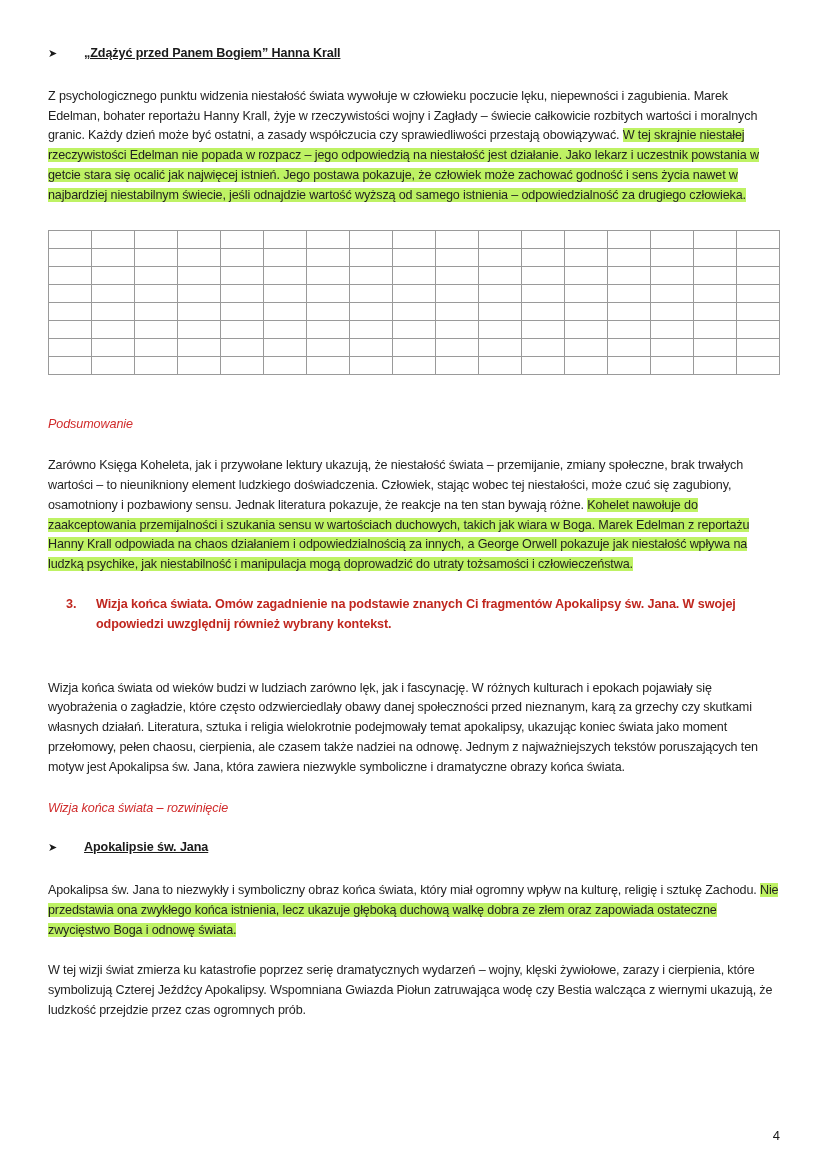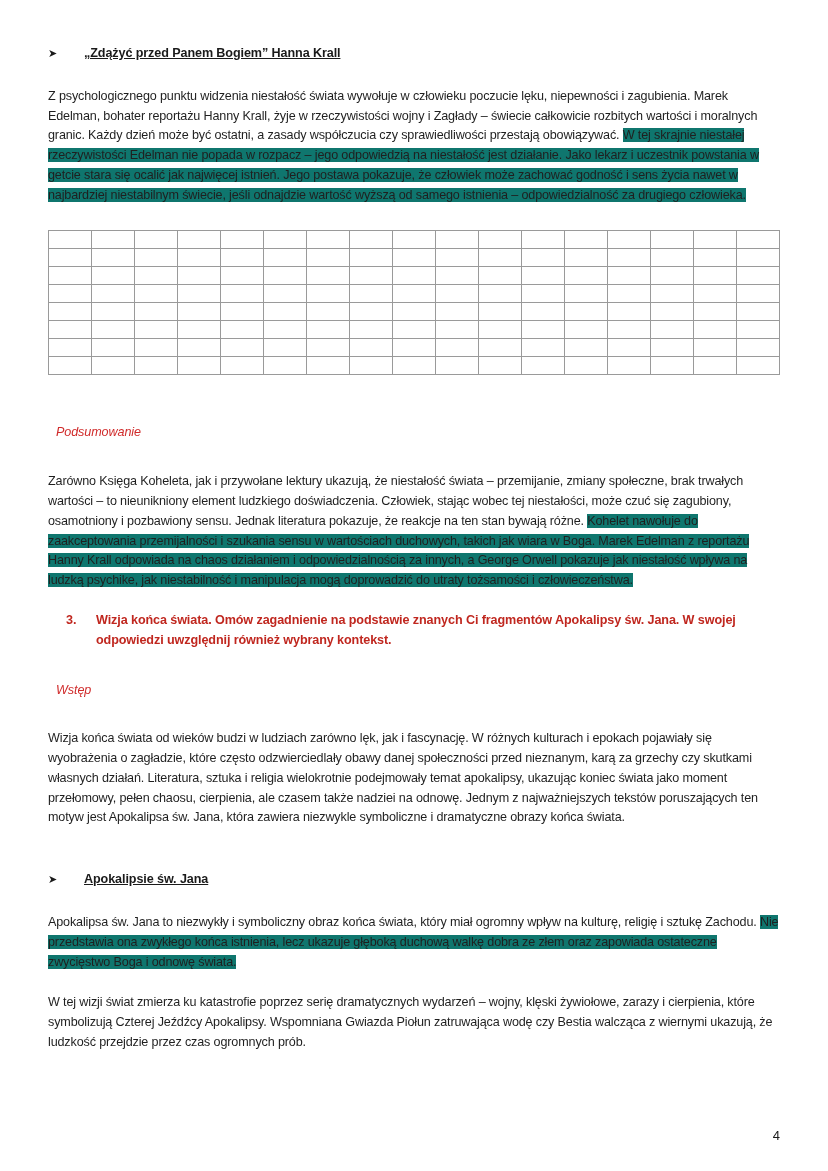--- a/index.html
+++ b/index.html
@@ -54,28 +54,28 @@
     margin: 0;
     font-size: 12.6px;
     line-height: 1.57;
     text-align: left;
     letter-spacing: -0.15px;
     color: #1f1f1f;
   }
 
   
   .hl {
-    background-color: #0f766e;
+    background-color: #bef264;
     box-decoration-break: clone;
     -webkit-box-decoration-break: clone;
   }
 
   
   .red-italic {
-    margin: 8px;
+    margin: 0;
     font-size: 12.6px;
     font-style: italic;
     color: #d02b2b;
     line-height: 1.5;
     letter-spacing: -0.1px;
   }
 
   
   .numbered {
     display: flex;
@@ -310,28 +310,28 @@
 
     <div class="sp-md" style="height:20px"></div>
 
     <div class="numbered" style="padding-left:18px">
       <span class="num">3.</span>
       <span class="txt">Wizja końca świata. Omów zagadnienie na podstawie znanych Ci fragmentów Apokalipsy św. Jana. W swojej odpowiedzi uwzględnij również wybrany kontekst.</span>
     </div>
 
     <div class="sp-md" style="height:22px"></div>
 
-    <p class="red-italic">Wstęp</p>
 
     <div class="sp-md" style="height:22px"></div>
 
     <p class="body">Wizja końca świata od wieków budzi w ludziach zarówno lęk, jak i fascynację. W różnych kulturach i epokach pojawiały się wyobrażenia o zagładzie, które często odzwierciedlały obawy danej społeczności przed nieznanym, karą za grzechy czy skutkami własnych działań. Literatura, sztuka i religia wielokrotnie podejmowały temat apokalipsy, ukazując koniec świata jako moment przełomowy, pełen chaosu, cierpienia, ale czasem także nadziei na odnowę. Jednym z najważniejszych tekstów poruszających ten motyw jest Apokalipsa św. Jana, która zawiera niezwykle symboliczne i dramatyczne obrazy końca świata.</p>
 
     <div class="sp-md" style="height:22px"></div>
 
+    <p class="red-italic">Wizja końca świata – rozwinięcie</p>
 
     <div class="sp-md" style="height:20px"></div>
 
     <div class="arrow-heading">
       <span class="marker">➤</span>
       <span class="txt">Apokalipsie św. Jana</span>
     </div>
 
     <div class="sp-md" style="height:24px"></div>
 

